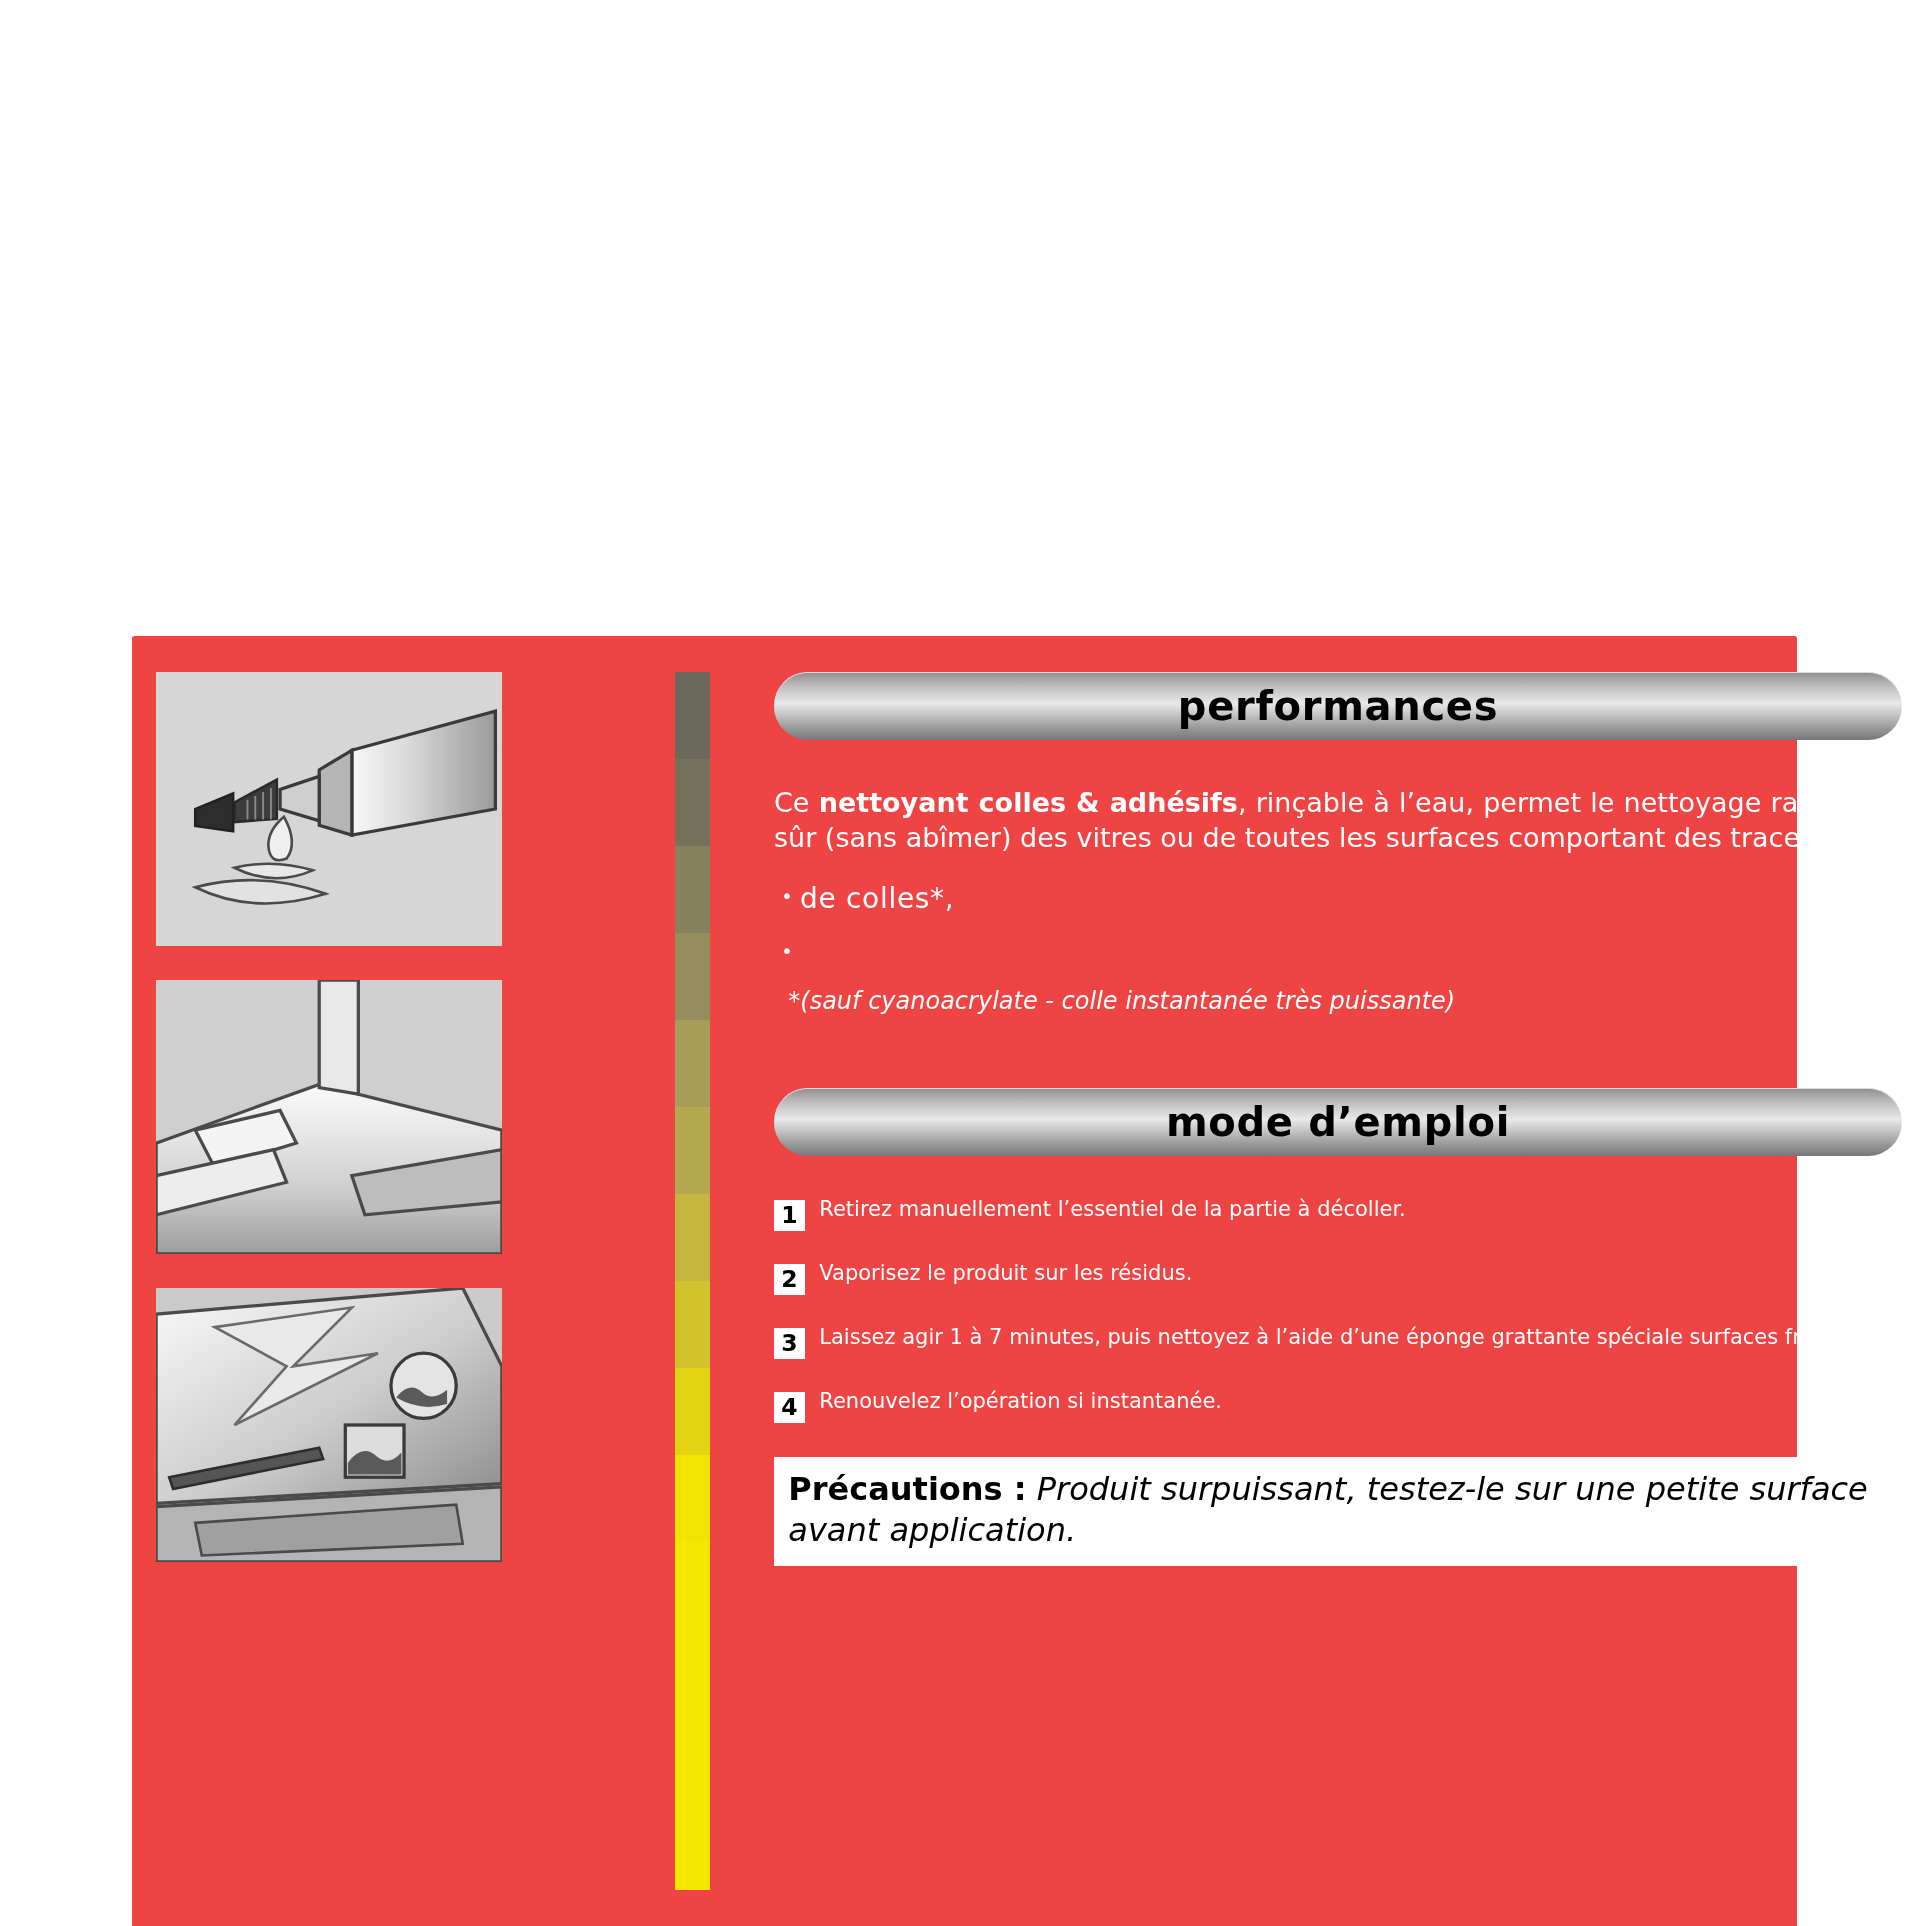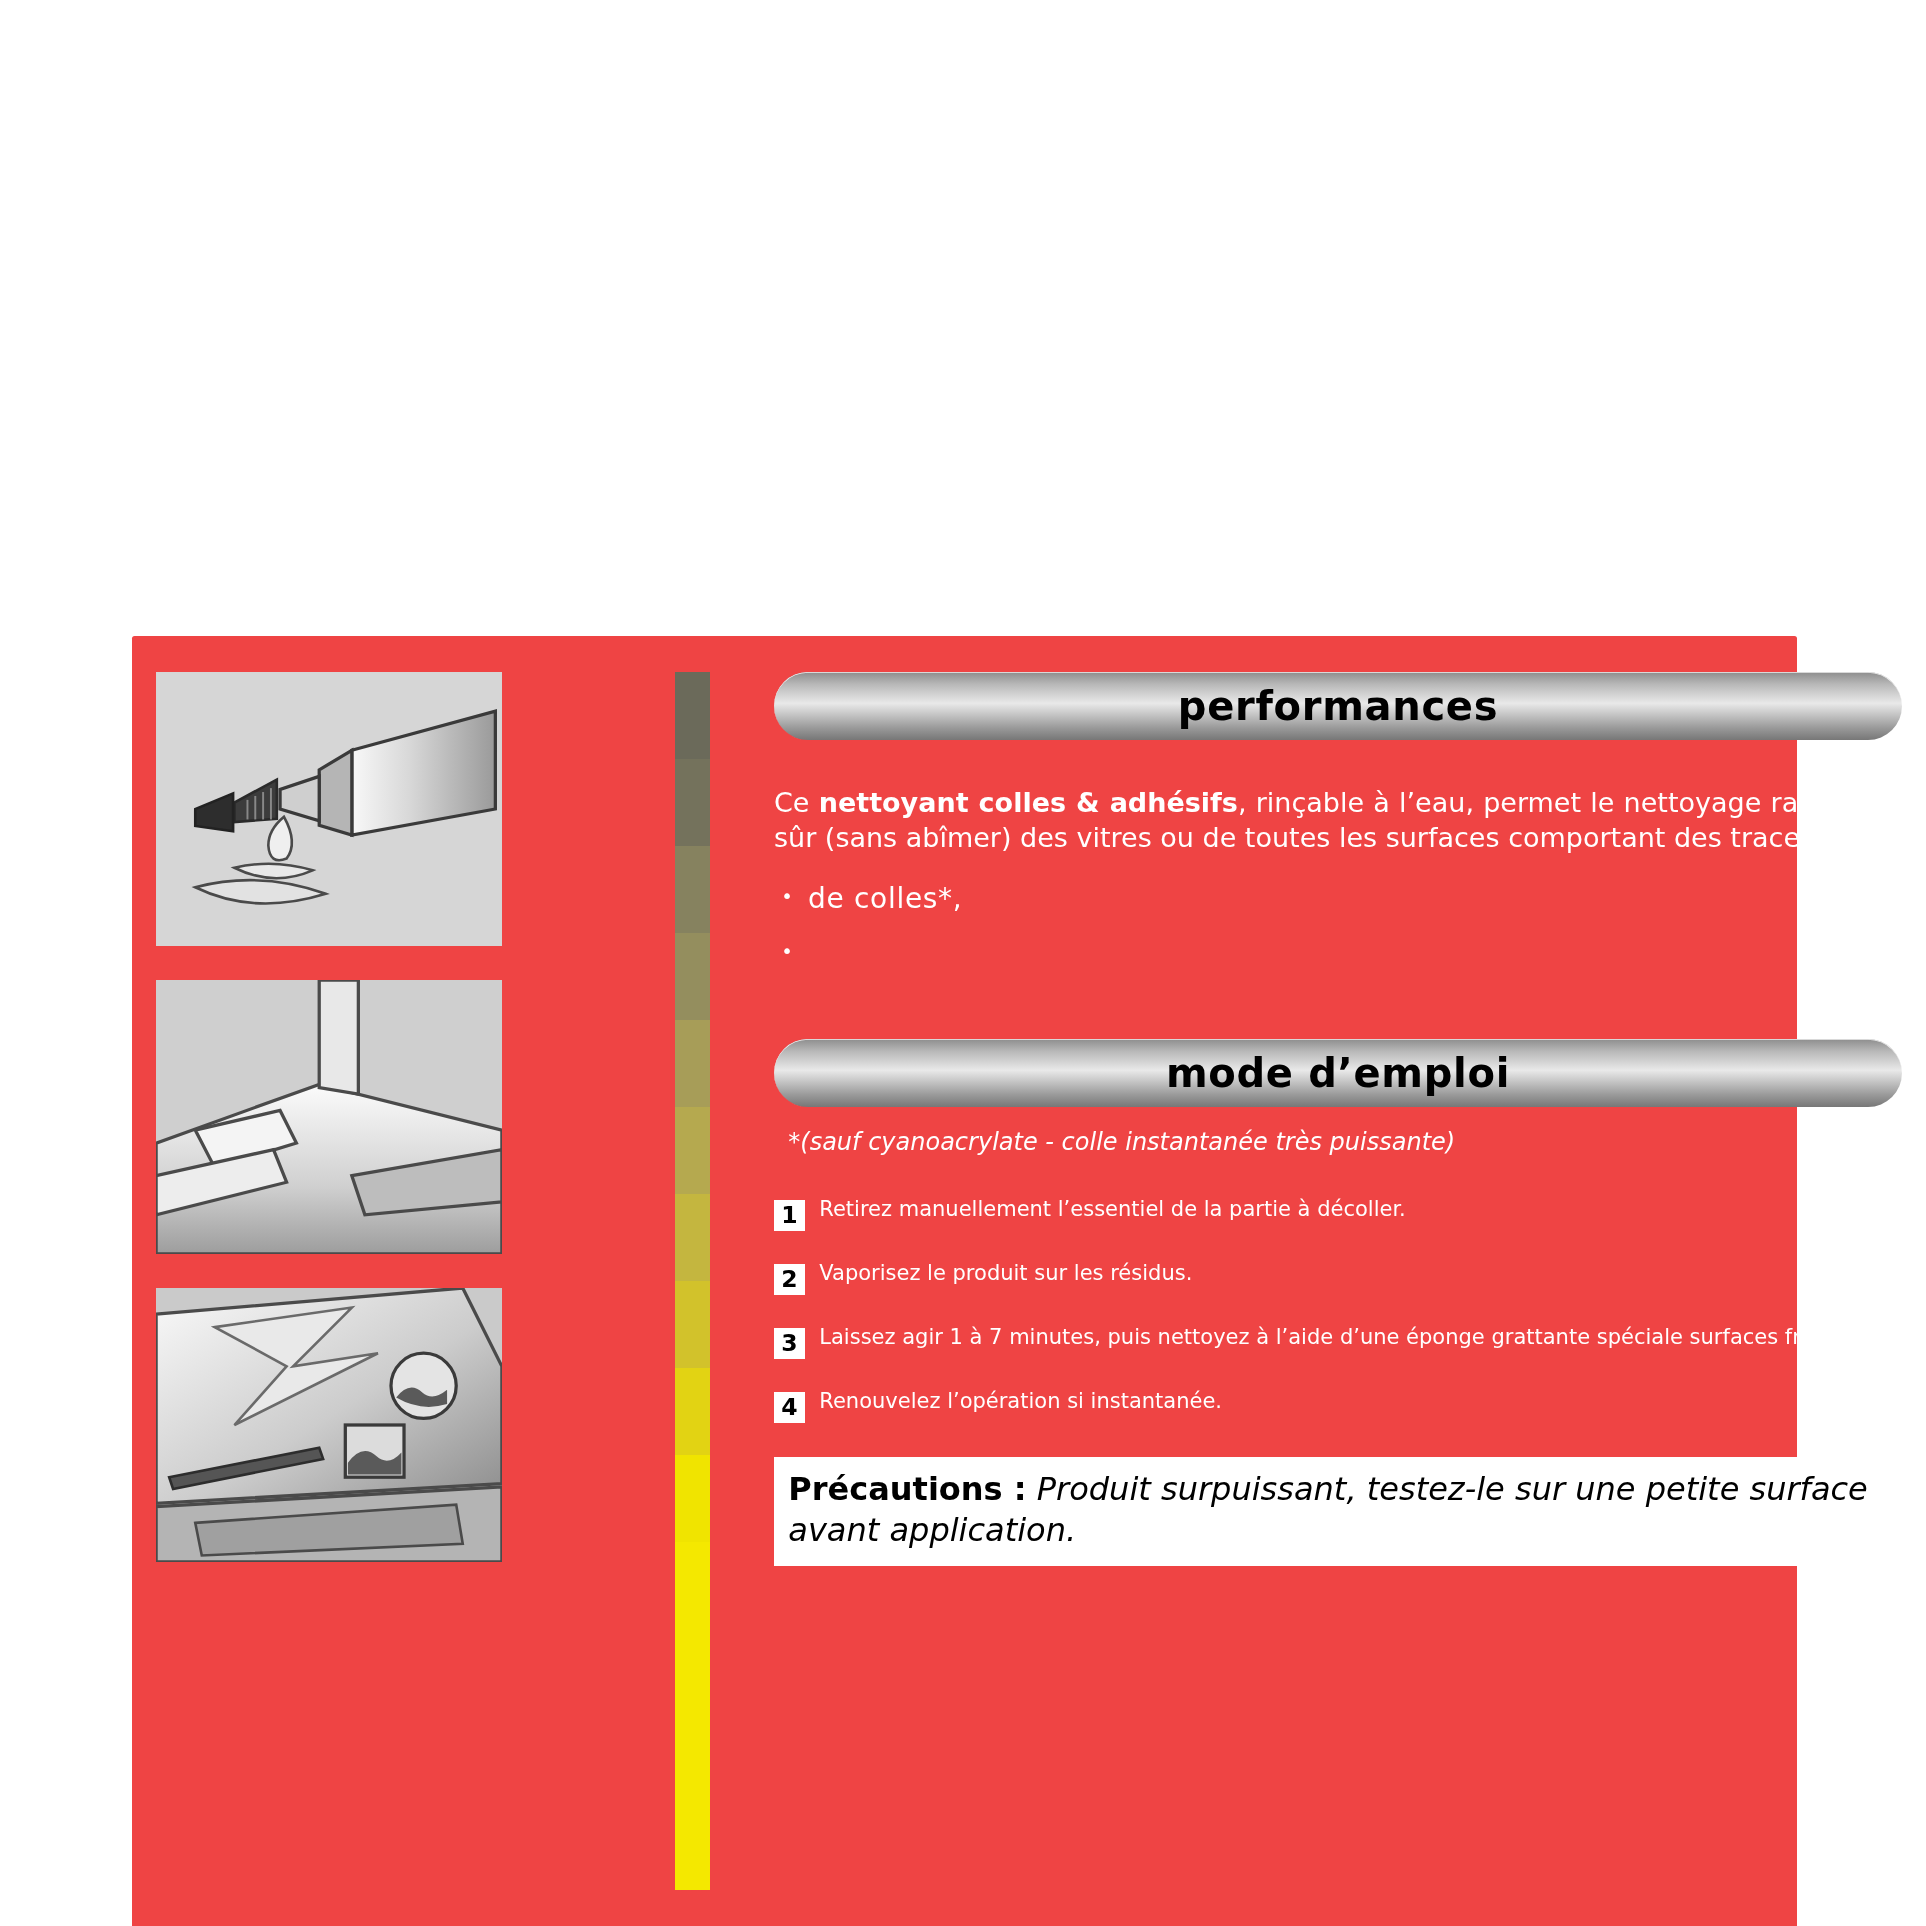--- a/index.html
+++ b/index.html
@@ -128,21 +128,20 @@
   .bullet-dot {
     width: 26px;
     flex: 0 0 26px;
     text-align: center;
     font-size: 19.6px;
     line-height: 1.5;
     color: #ffffff;
   }
   .bullet-label {
     letter-spacing: 0.7px;
-    margin-left: 8px;
   }
 
   #footnote {
     margin-top: 21px;
     margin-left: 14.3px;
     color: #ffffff;
     font-style: italic;
     font-size: 24px;
   }
 
@@ -310,27 +309,27 @@
     </p>
 
     <div class="bullet-row">
       <span class="bullet-dot">•</span>
       <span class="bullet-label">de colles*,</span>
     </div>
     <div class="bullet-row">
       <span class="bullet-dot">•</span>
     </div>
 
+    <div id="footnote">*(sauf cyanoacrylate - colle instantanée très puissante)</div>
+
     <div id="banner2-wrap">
       <div class="banner">
         <span class="banner-text">mode d’emploi</span>
       </div>
     </div>
-
-    <div id="footnote">*(sauf cyanoacrylate - colle instantanée très puissante)</div>
 
     <div id="steps">
       <div class="step-row">
         <span class="step-num">1</span>
         <span class="step-text">Retirez manuellement l’essentiel de la partie à décoller.</span>
       </div>
       <div class="step-row">
         <span class="step-num">2</span>
         <span class="step-text">Vaporisez le produit sur les résidus.</span>
       </div>

